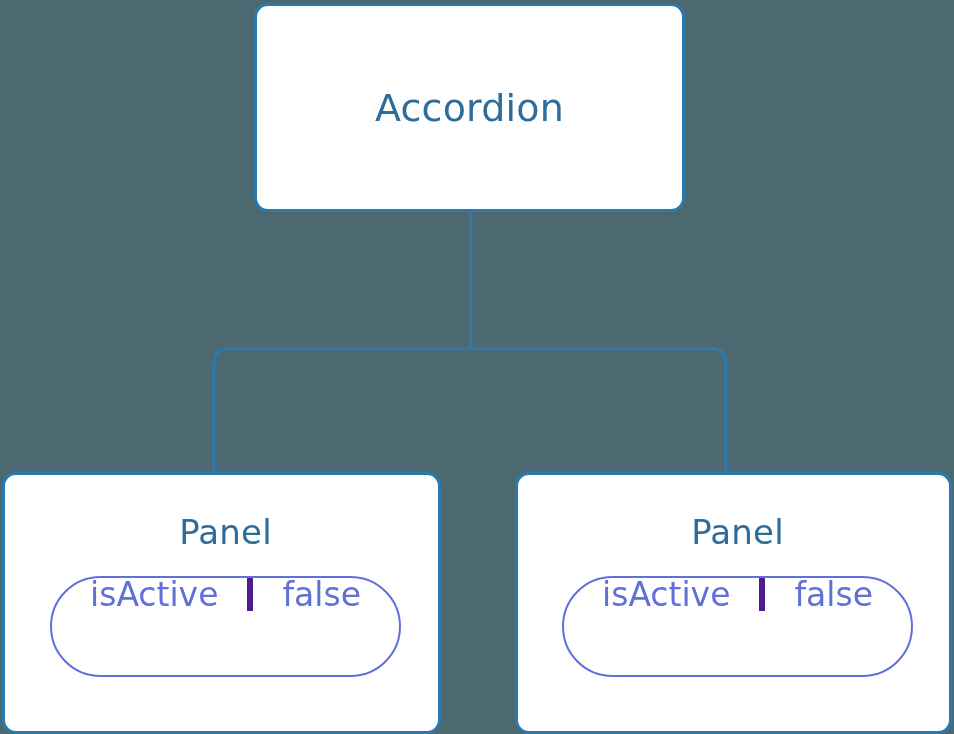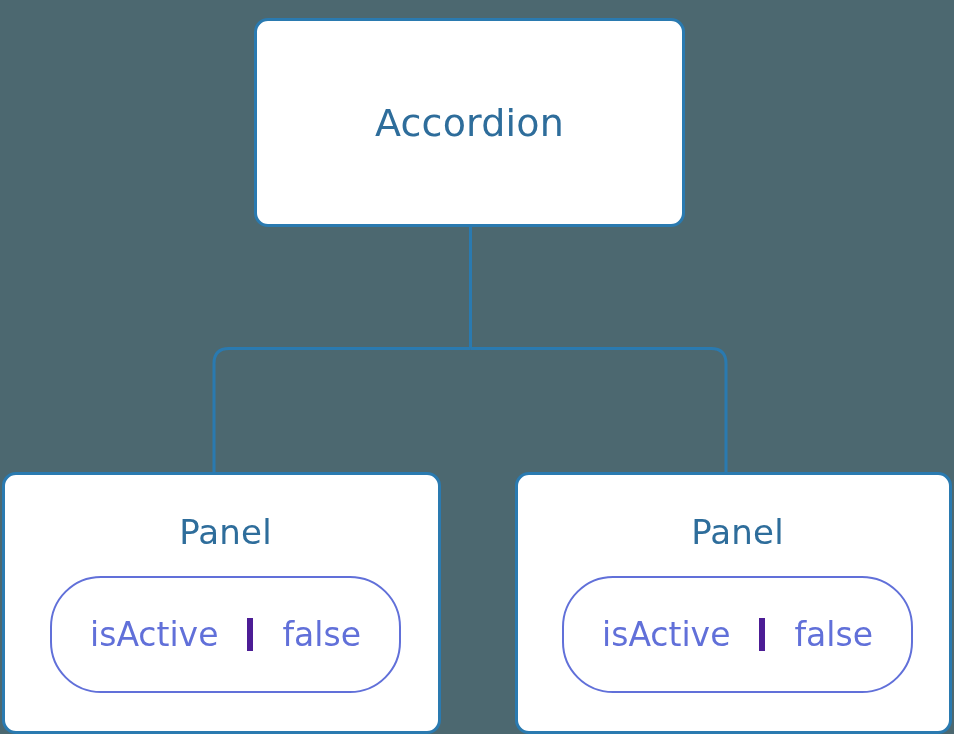--- a/index.html
+++ b/index.html
@@ -42,21 +42,21 @@
     border: 3px solid #2a7ab0;
     border-radius: 14px;
     box-sizing: border-box;
     display: flex;
     flex-direction: column;
     align-items: center;
   }
 
   .node-root {
     left: 254px;
-    top: 18px;
+    top: 3px;
     width: 431px;
     height: 209px;
     justify-content: center;
   }
 
   .node-child {
     top: 472px;
     height: 262px;            
     border-bottom-left-radius: 14px;
     border-bottom-right-radius: 14px;
@@ -77,26 +77,26 @@
     white-space: nowrap;
   }
 
   .node-child .node-title {
     font-size: 34px;
   }
 
   
   .state-pill {
     margin-top: 27px;
-    height: 117px;
+    height: 101px;
     border: 2px solid #6170d9;
     border-radius: 51px;
     box-sizing: border-box;
     display: flex;
-    align-items: center;
+    align-items: flex-start;
     background: transparent;
     overflow: hidden;
   }
 
   .state-cell {
     display: flex;
     align-items: center;
     justify-content: center;
     color: #6170d9;
     font-size: 33px;

